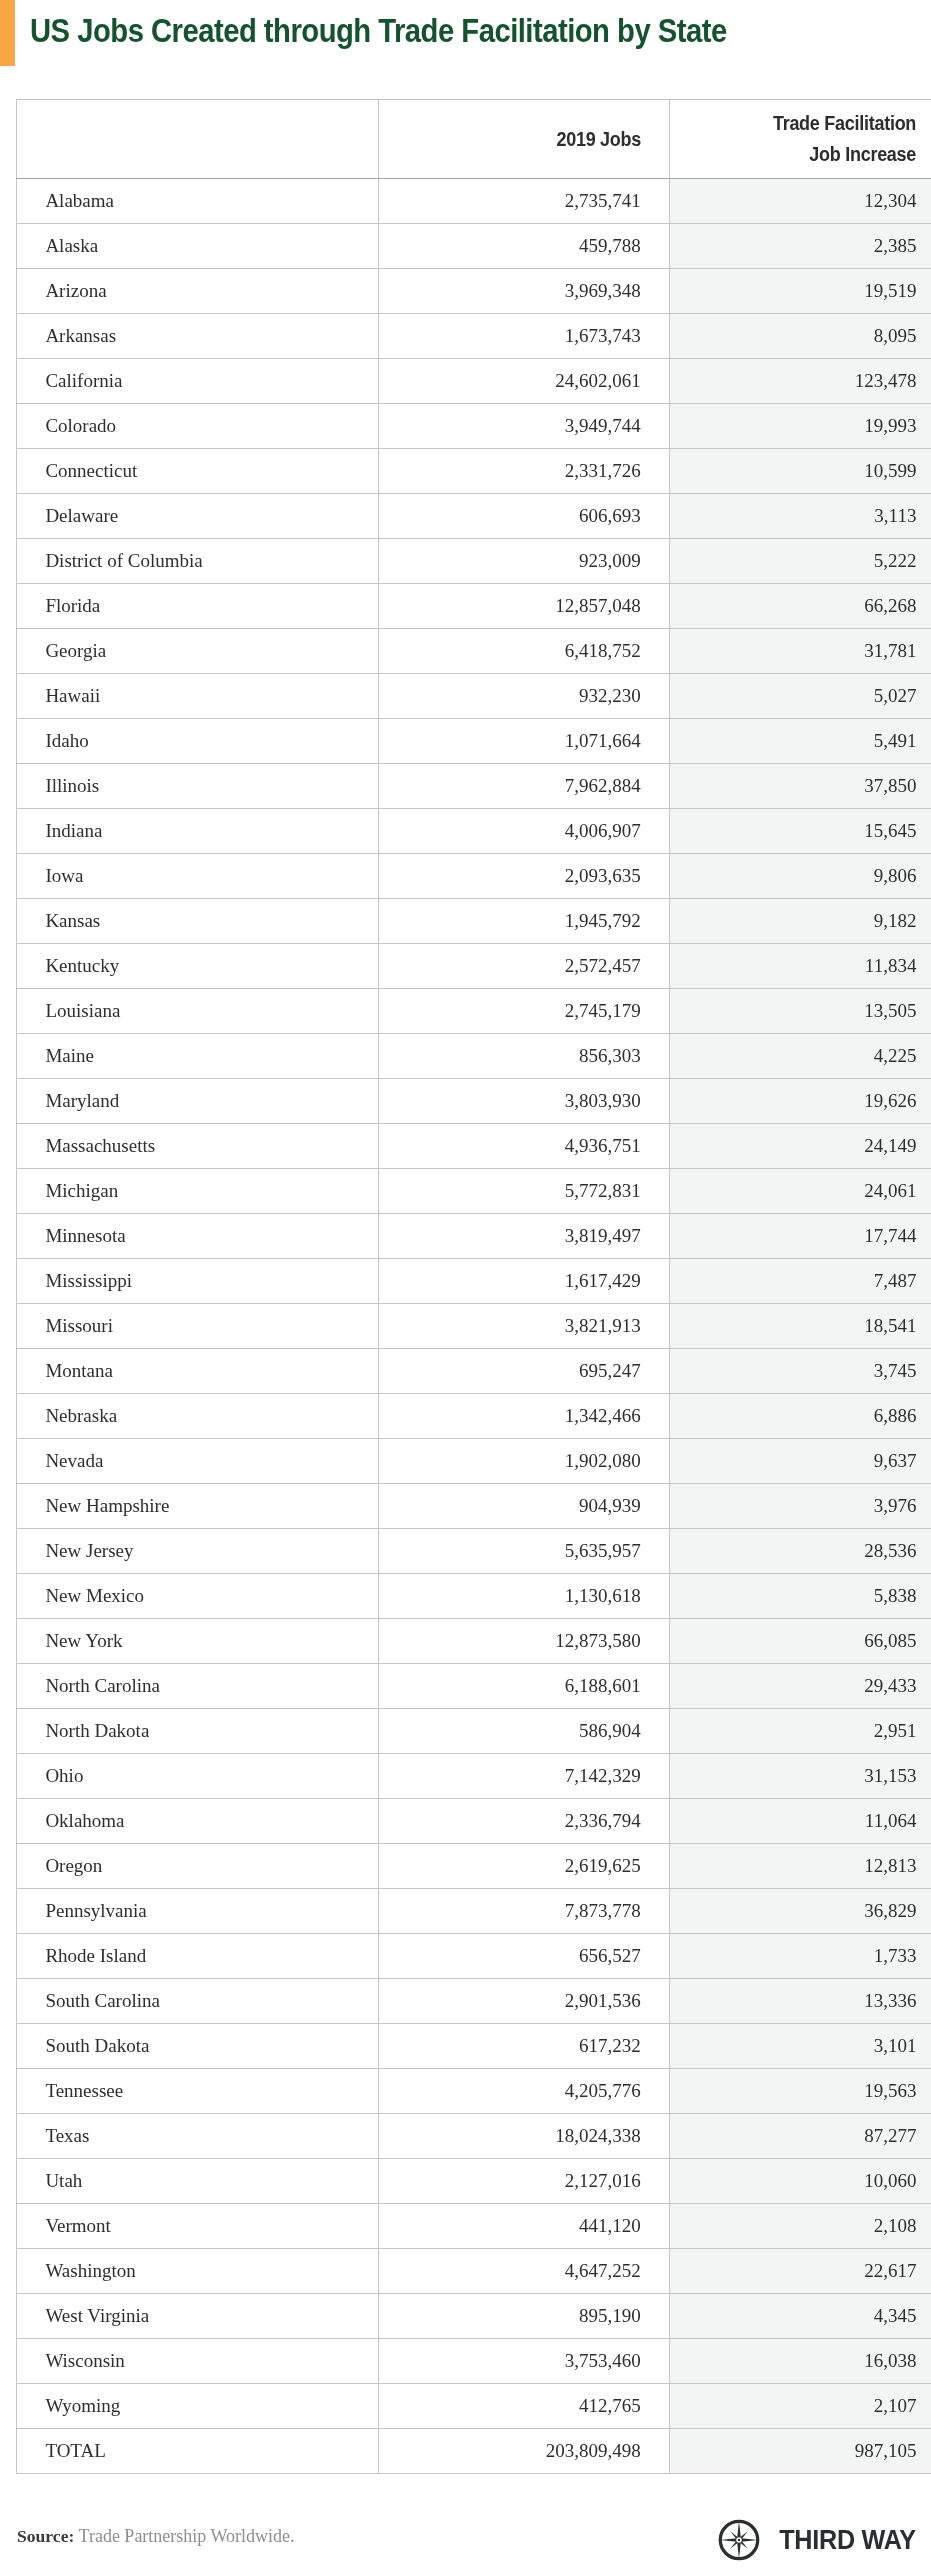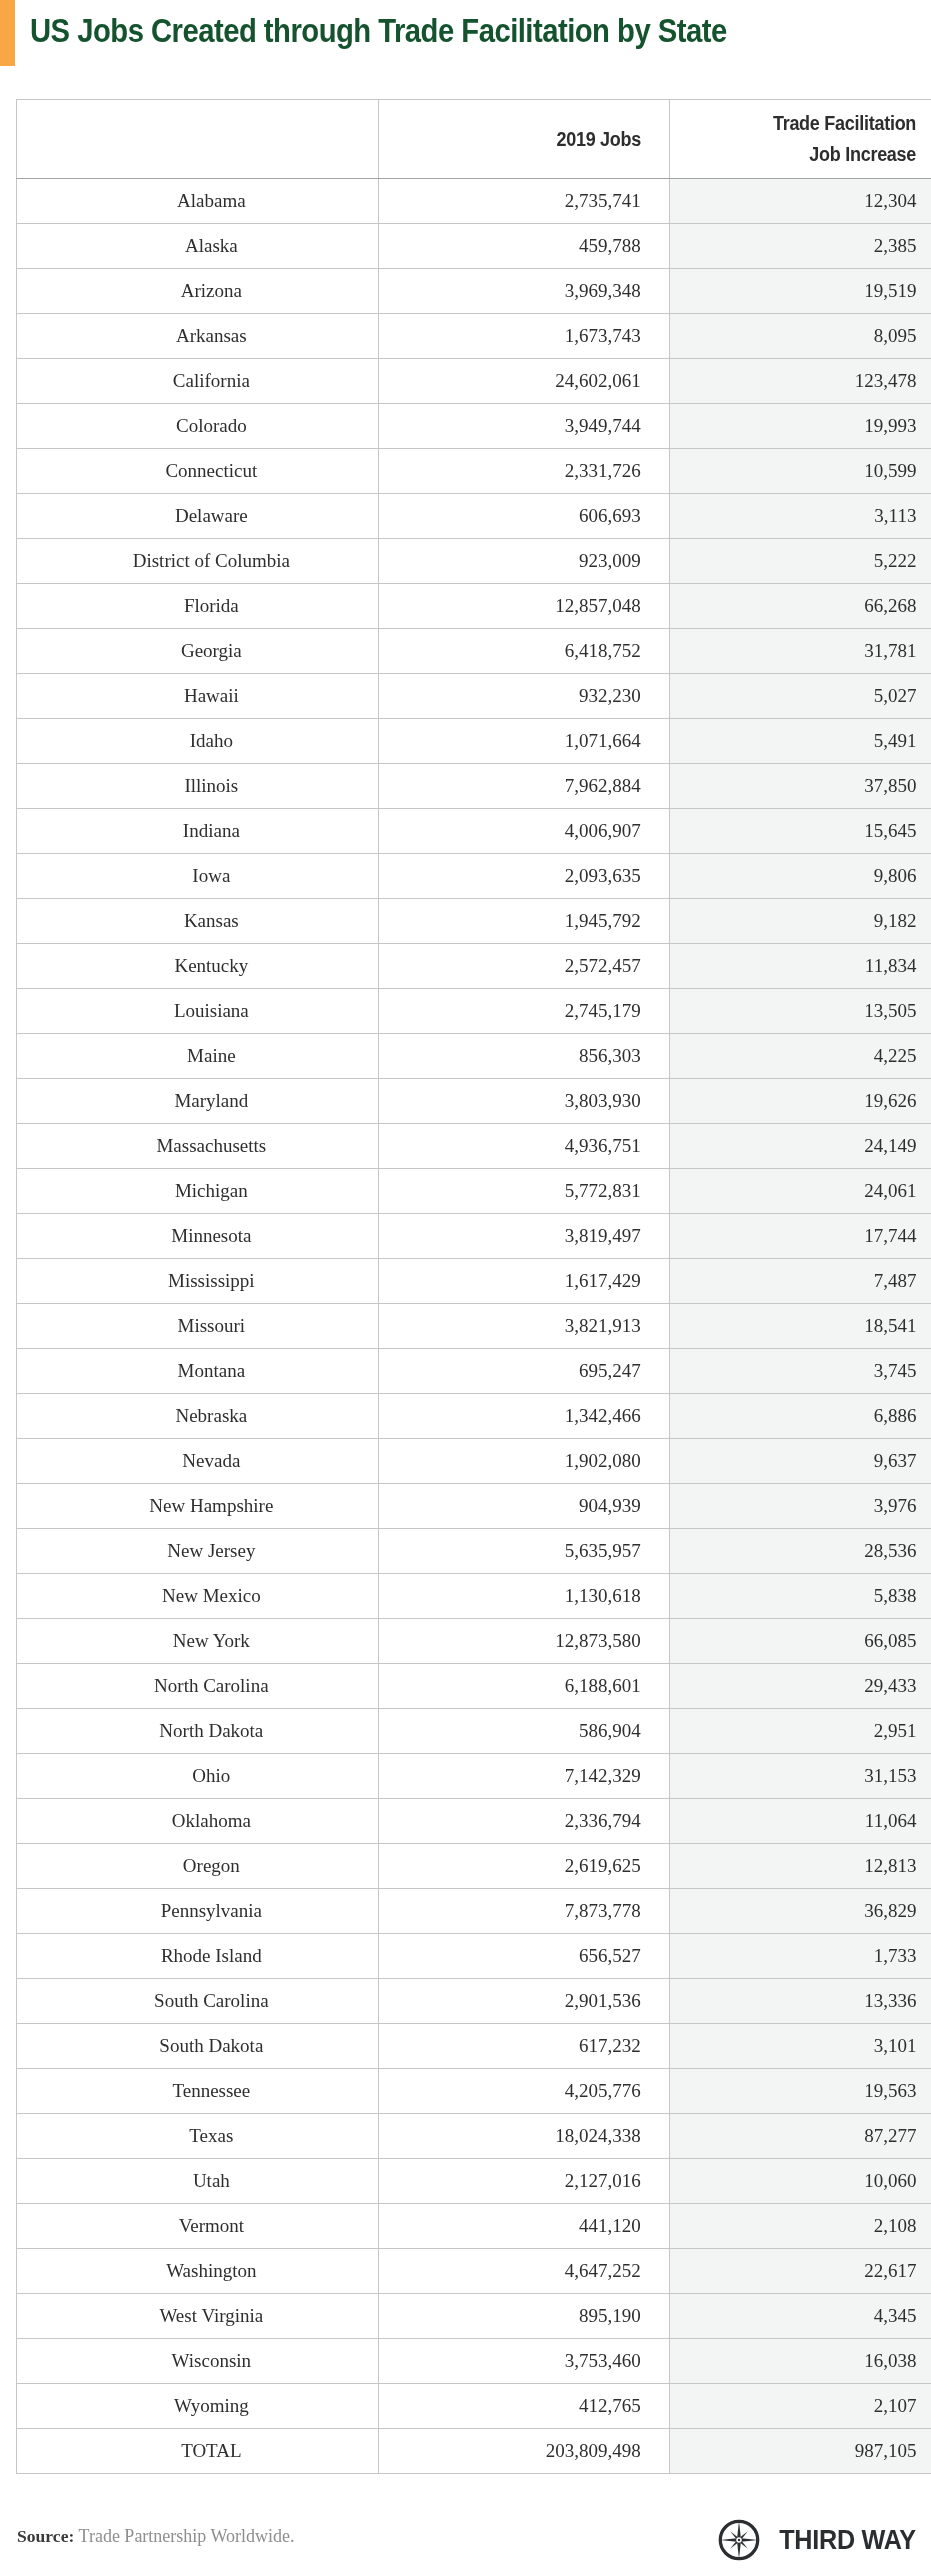--- a/index.html
+++ b/index.html
@@ -15,21 +15,21 @@
   .cond-left { display:inline-block; transform:scaleX(0.86); transform-origin:left center; letter-spacing:-0.6px; white-space:nowrap; }
   .cond-right { display:inline-block; transform:scaleX(0.90); transform-origin:right center; letter-spacing:-0.3px; }
 
   table.jobs-table {
     position:absolute; left:16.4px; top:99px; width:929px;
     border-collapse:collapse; table-layout:fixed;
   }
   .jobs-table th, .jobs-table td { border:1.3px solid #c6c6c6; vertical-align:middle; overflow:hidden; }
   .jobs-table thead th { height:76px; border-bottom:1.9px solid #a3a3a3; background:#ffffff; }
   .jobs-table tbody td, .jobs-table tfoot td { height:42px; }
-  .col-state { text-align:center;  padding-left:28px;  }
+  .col-state { text-align:left;  padding-left:28px;  }
   .col-num   { text-align:right; padding-right:28px; }
   .serif-cell {
     font-family:"Liberation Serif", serif; font-size:19px; color:#2e2e2e;
   }
   .shaded { background:#f3f5f4; }
   .head-label { font-size:20px; font-weight:bold; color:#2d2d2d; line-height:1.55; }
   .prewrap { white-space:pre-line; }
 
   .source {
     position:absolute; left:17px; top:2526px; margin:0;

